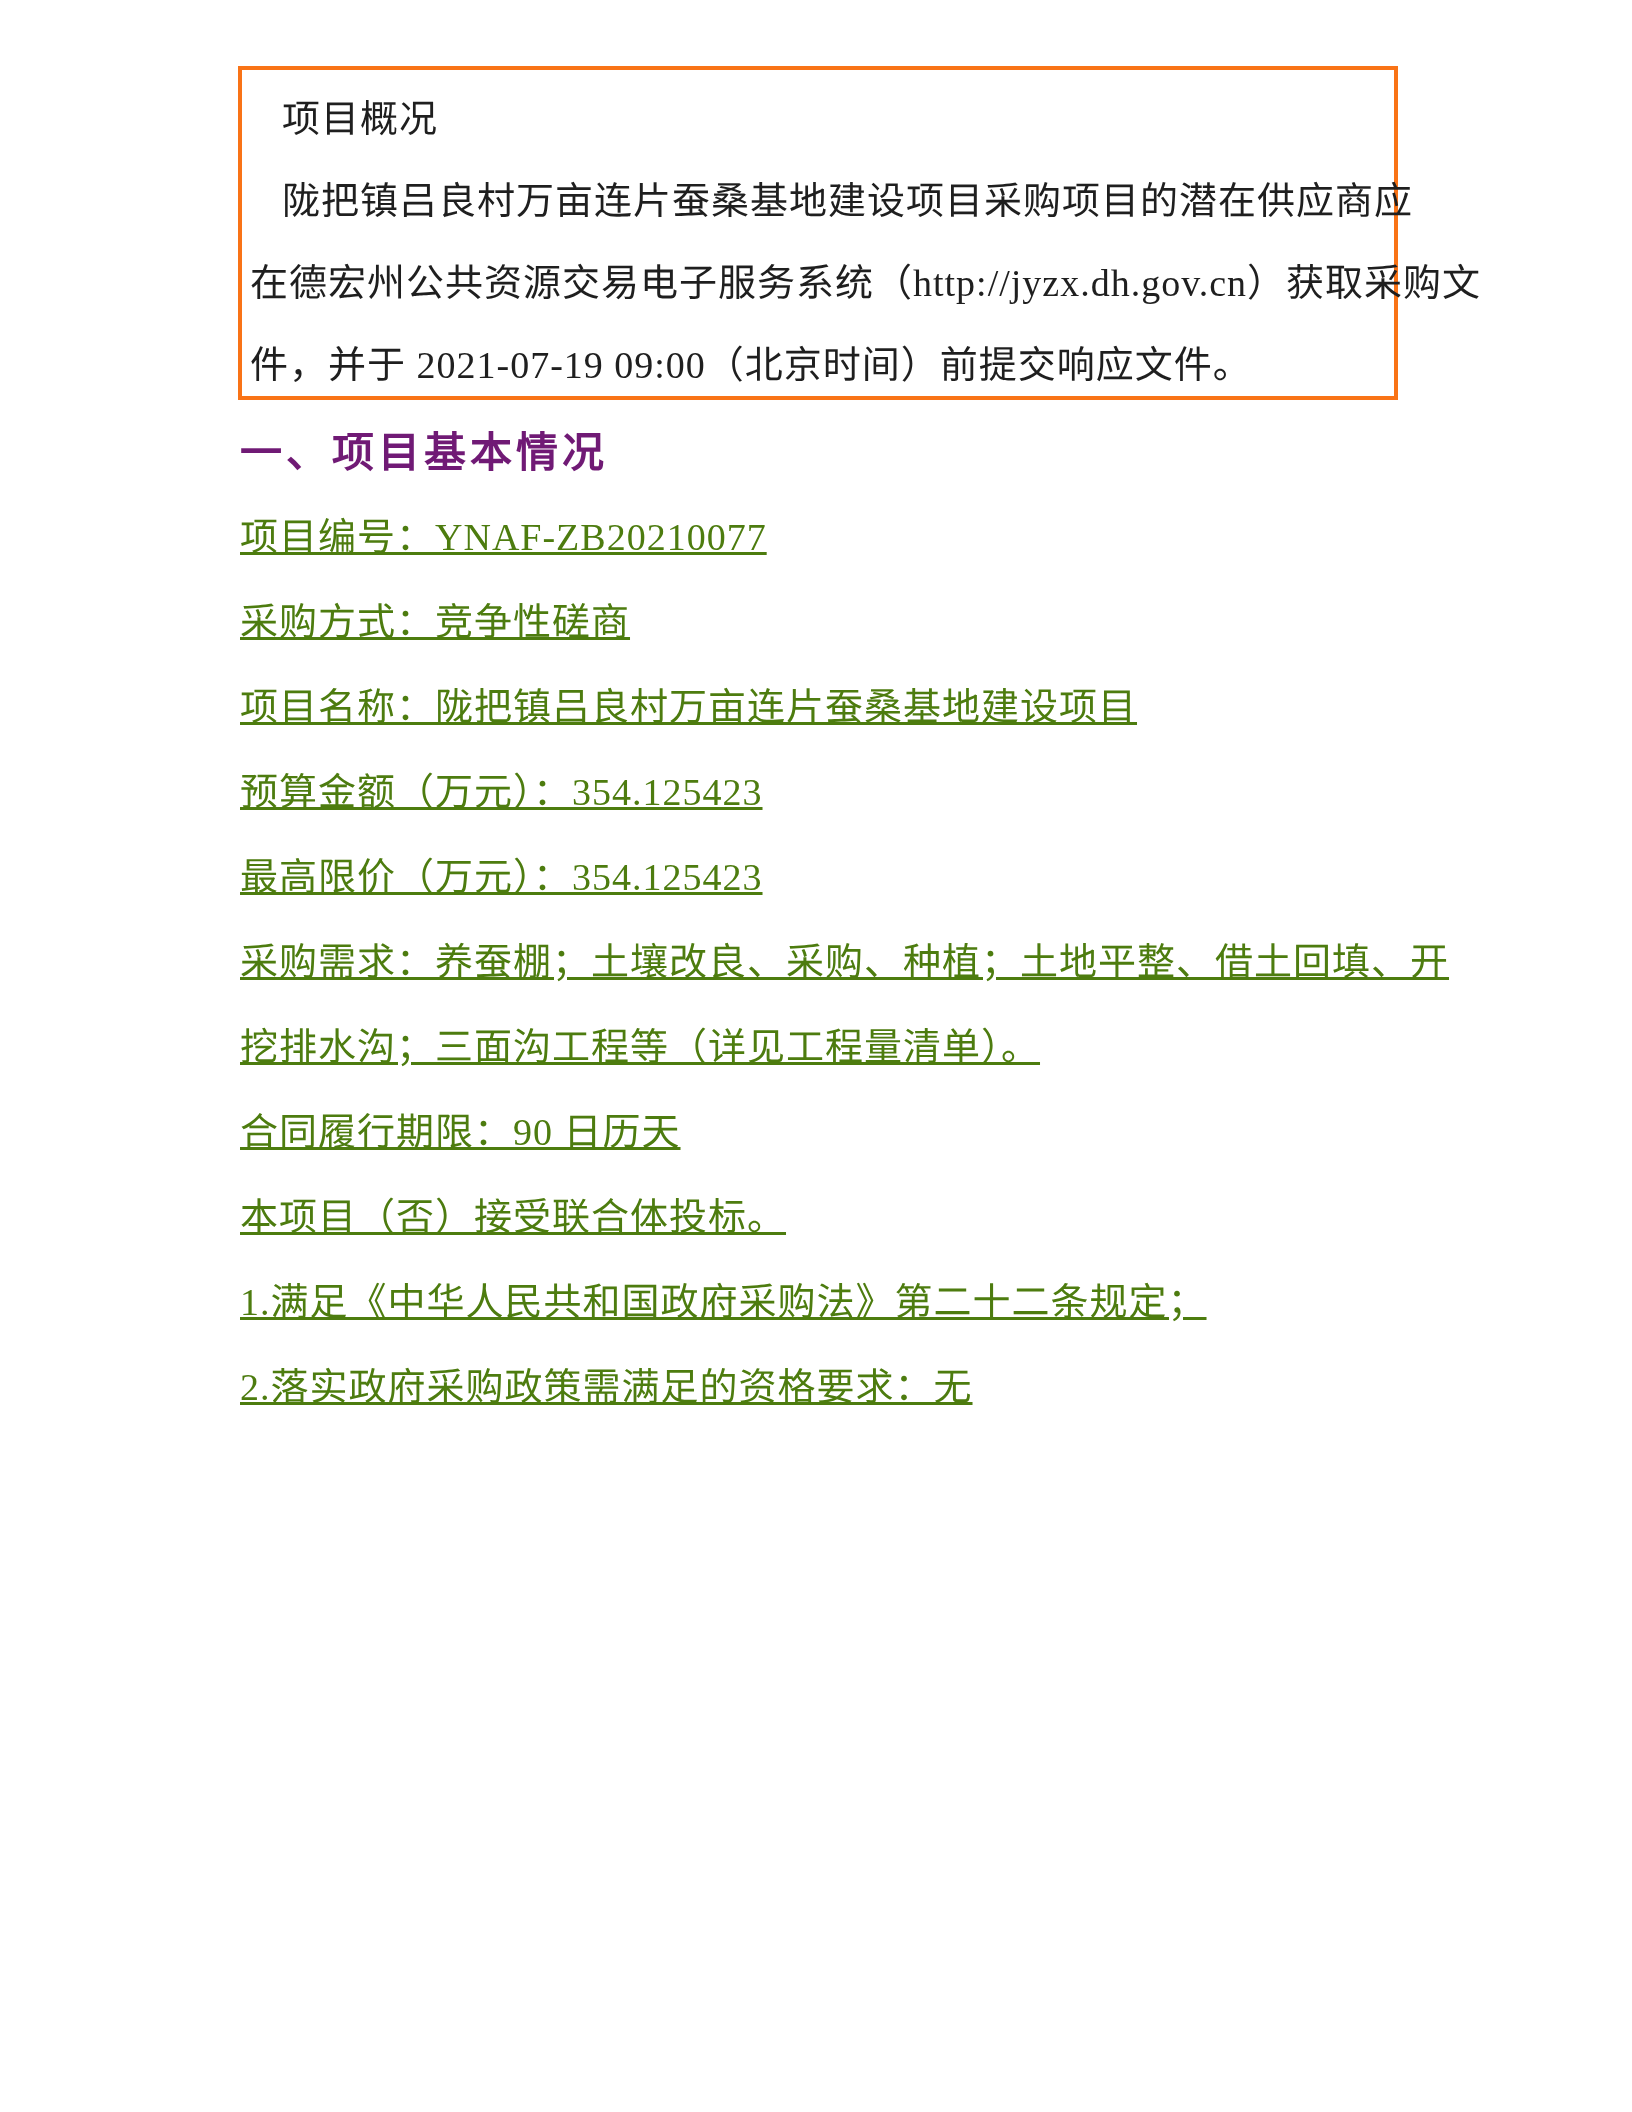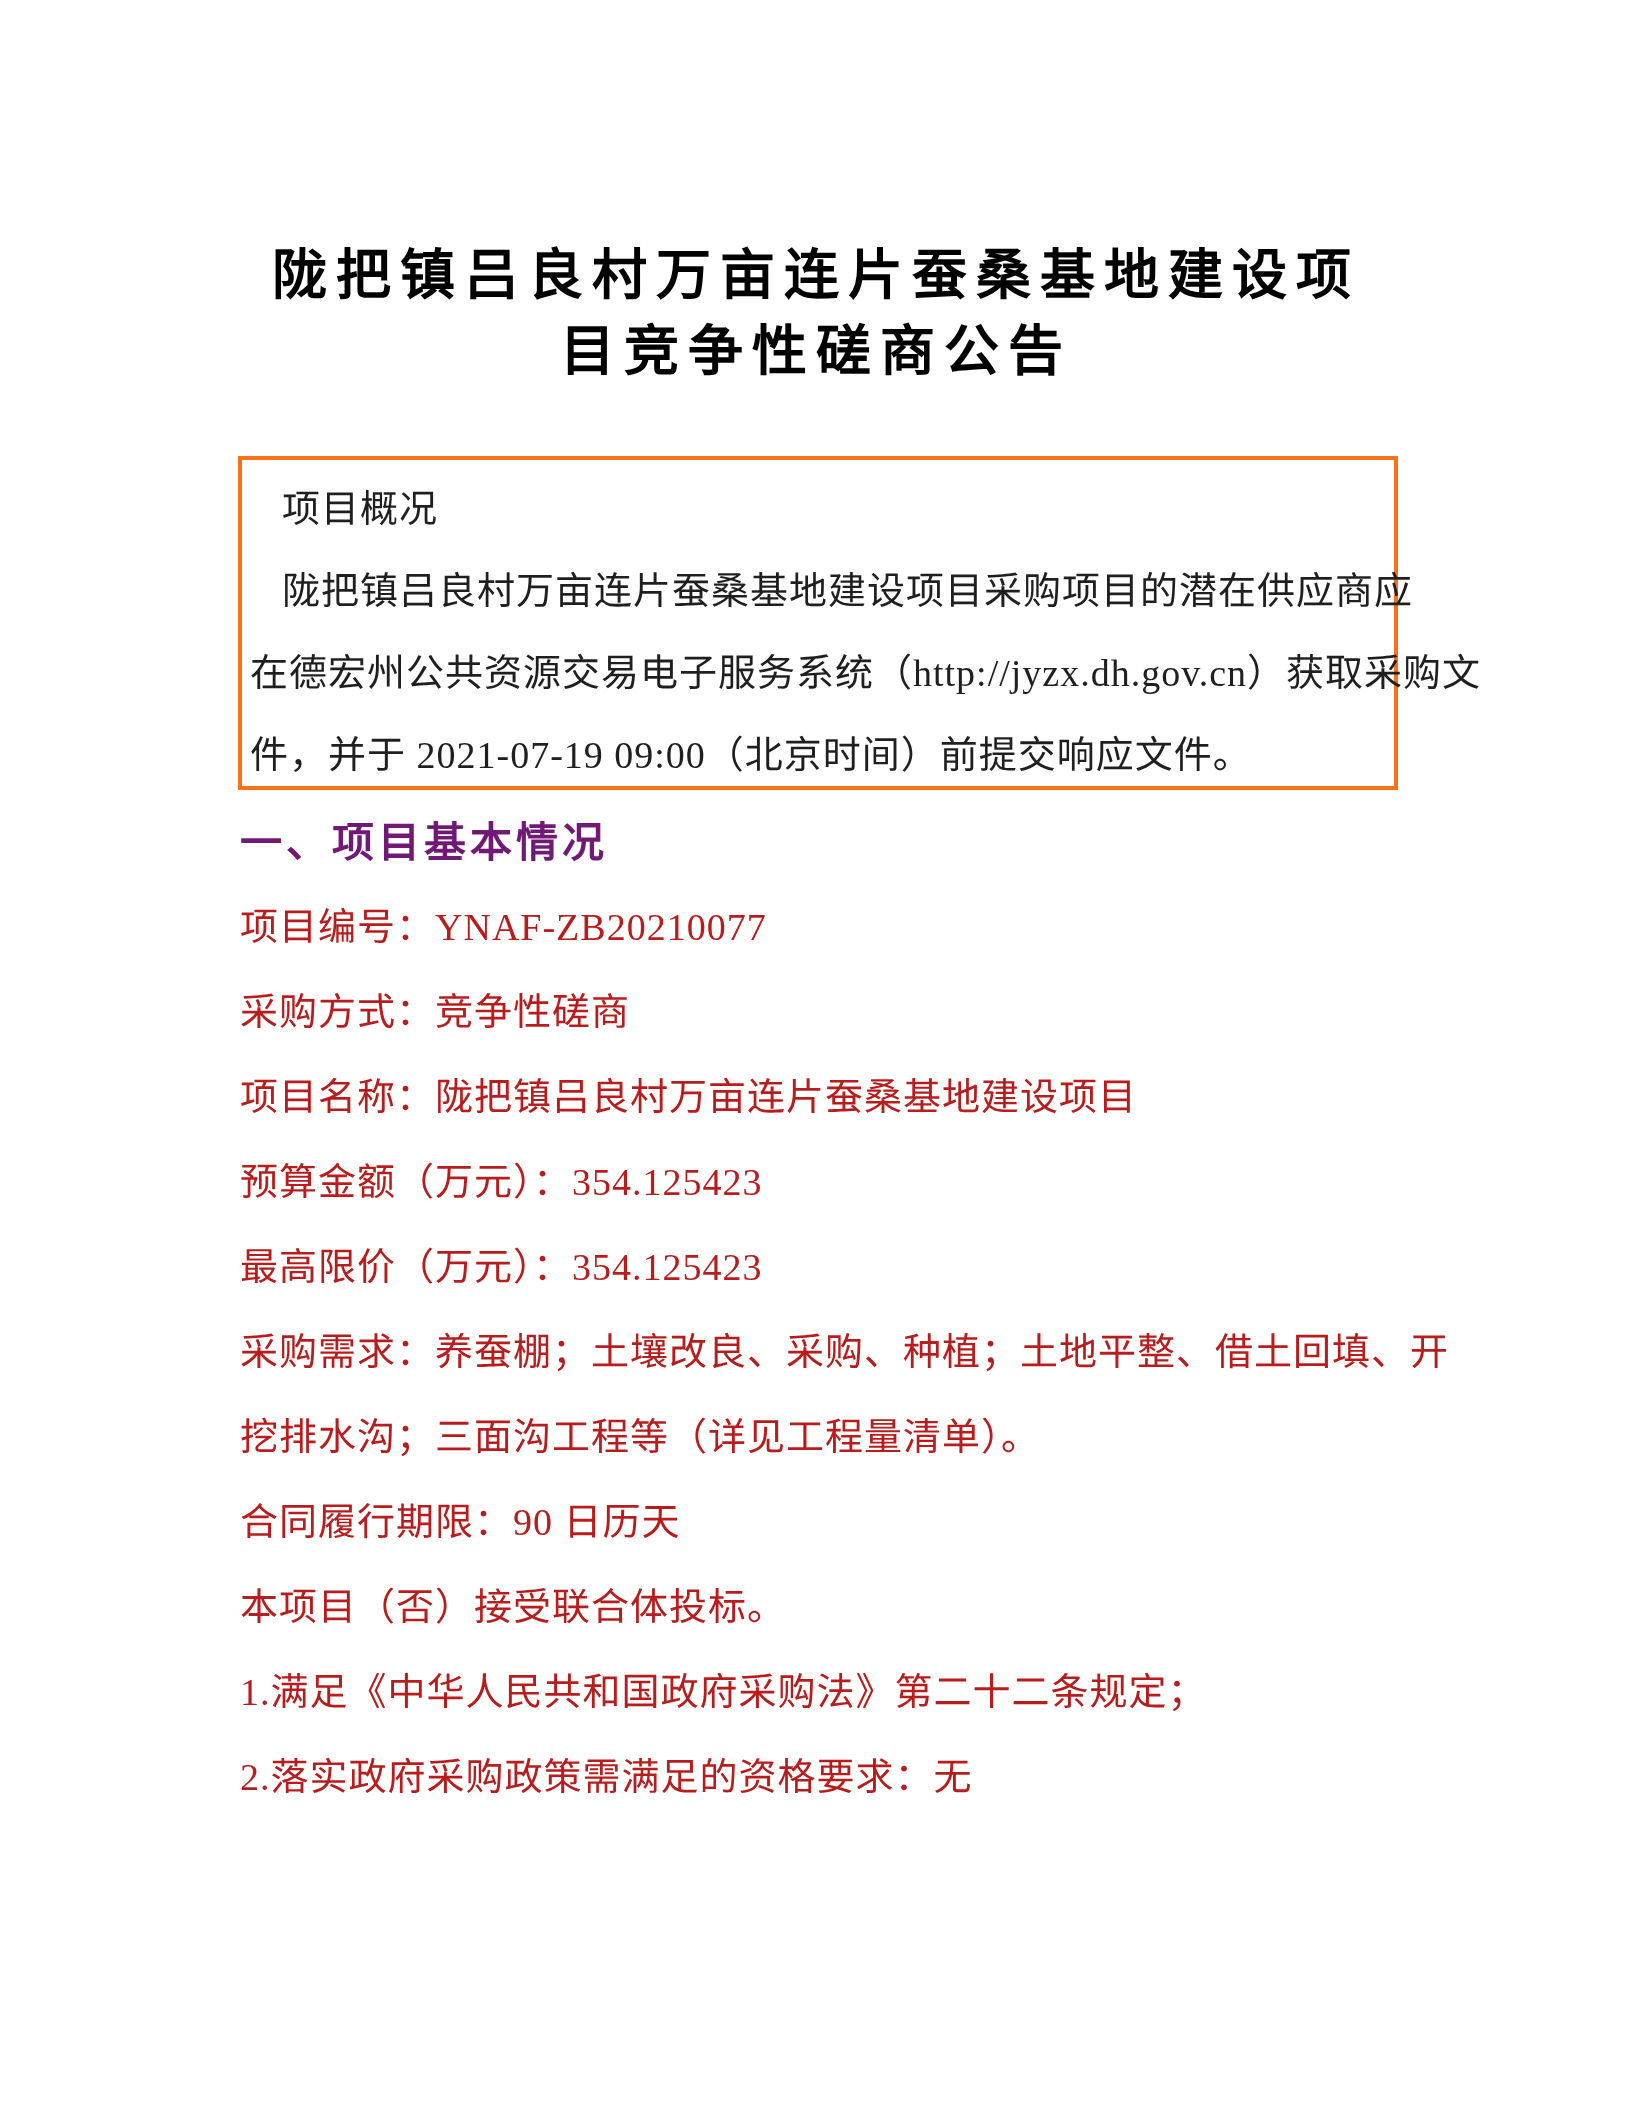--- a/index.html
+++ b/index.html
@@ -53,41 +53,38 @@
   .content {
     margin-left: 240px;
     margin-right: 226px;
     margin-top: 10px;
   }
   .para {
     font-size: 38px;
     line-height: 85px;
     letter-spacing: 1px;
     white-space: nowrap;
-    color: #b91c1c;
+    color: #4d7c0f;
+    text-decoration: underline;
   }
   .section-heading {
     font-family: "Liberation Sans", "DejaVu Sans", sans-serif;
     font-weight: 700;
     font-size: 42px;
     line-height: 85px;
     letter-spacing: 4px;
     color: #701a75;
     white-space: nowrap;
   }
 </style>
 </head>
 <body>
 
 <div class="page">
 
-  <div class="doc-title">
-    <div>陇把镇吕良村万亩连片蚕桑基地建设项</div>
-    <div>目竞争性磋商公告</div>
-  </div>
 
   <div class="overview-box">
     <div class="box-line box-heading">项目概况</div>
     <div class="box-line indent-1">陇把镇吕良村万亩连片蚕桑基地建设项目采购项目的潜在供应商应</div>
     <div class="box-line flush">在德宏州公共资源交易电子服务系统（http://jyzx.dh.gov.cn）获取采购文</div>
     <div class="box-line flush">件，并于 2021-07-19 09:00（北京时间）前提交响应文件。</div>
   </div>
 
   <div class="content">
 

